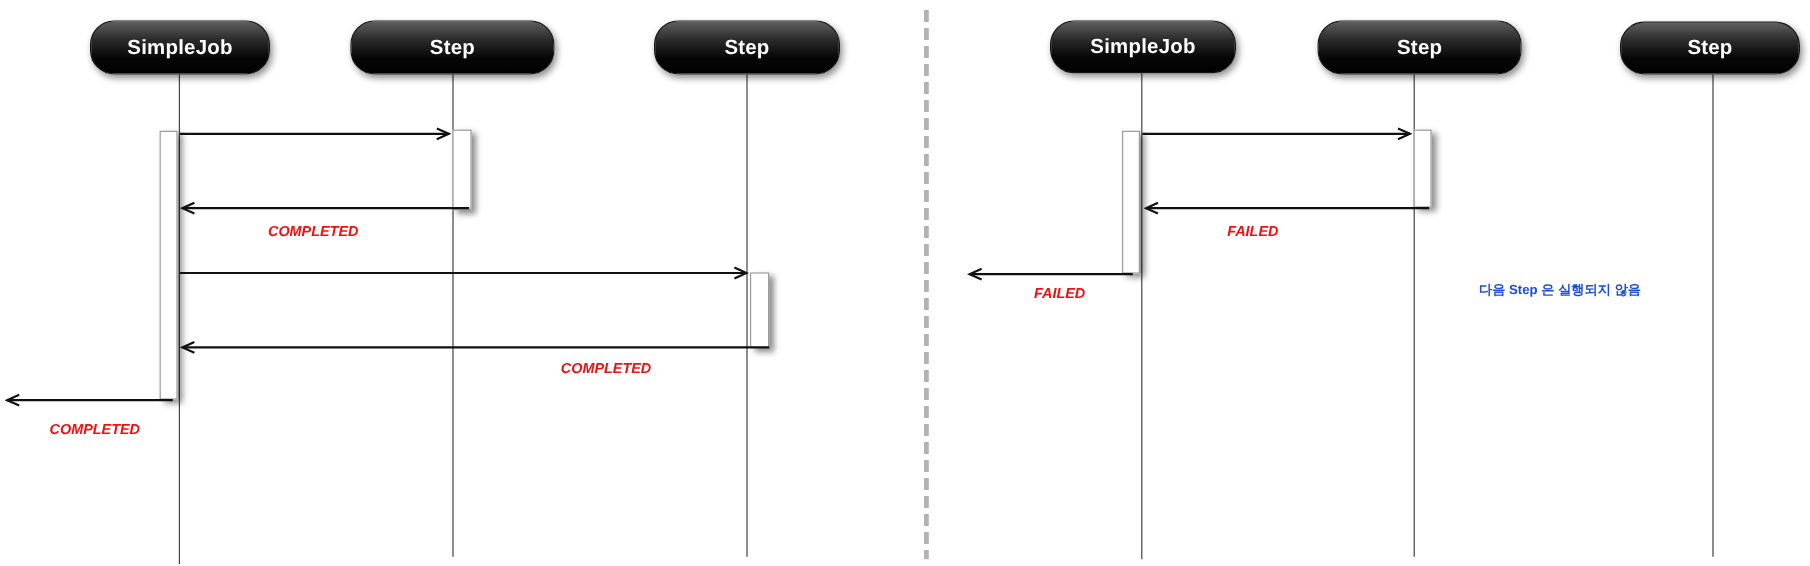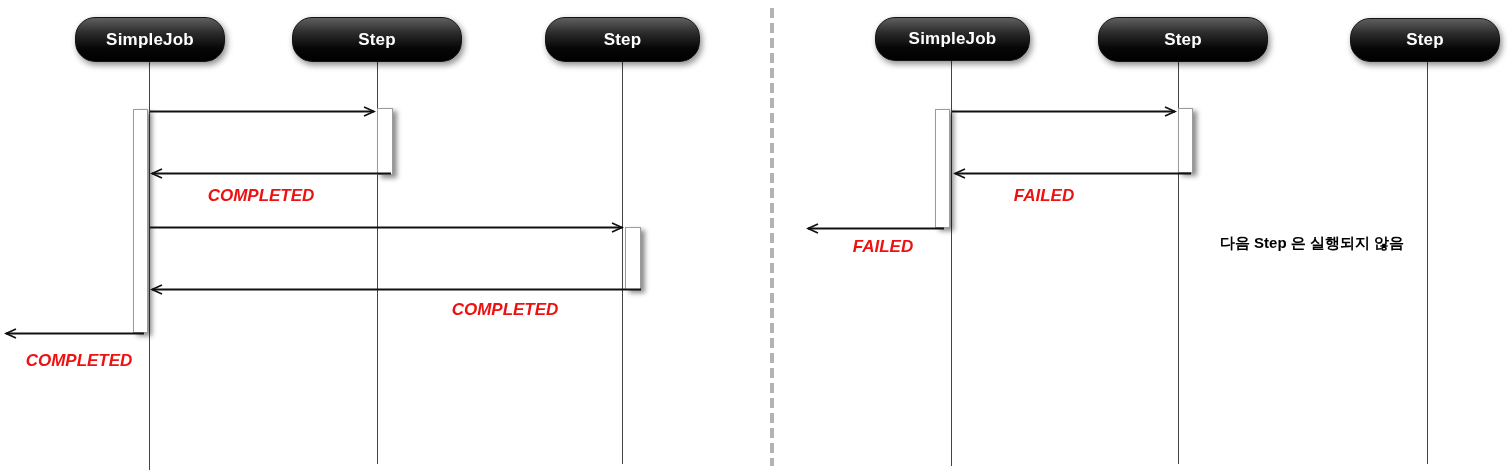--- a/index.html
+++ b/index.html
@@ -17,25 +17,25 @@
     z-index:4;box-sizing:border-box;letter-spacing:0.2px;
   }
   .lifeline{position:absolute;width:1px;background:#434343;z-index:1;}
   .activation{
     position:absolute;background:#fff;border:1px solid #9b9b9b;
     box-shadow:4px 3px 5px rgba(0,0,0,0.45);z-index:2;box-sizing:border-box;
   }
   #arrows{position:absolute;left:0;top:0;z-index:5;pointer-events:none;}
   .msg-label{
     position:absolute;transform:translateX(-50%);white-space:nowrap;
-    color:#ee1111;font-weight:bold;font-style:italic;font-size:17px;z-index:6;
+    color:#ee1111;font-weight:bold;font-style:italic;font-size:12px;z-index:6;
   }
   .note-label{
     position:absolute;transform:translateX(-50%);white-space:nowrap;
-    color:#000000;font-weight:bold;font-size:15px;z-index:6;margin-left:12px;
+    color:#1d4ed8;font-weight:bold;font-size:11px;z-index:6;
   }
   .divider{
     position:absolute;width:4px;z-index:3;
     background:repeating-linear-gradient(180deg,#b3b3b3 0px,#b3b3b3 10px,transparent 10px,transparent 15px);
   }
 </style>
 </head>
 <body>
 
 <div id="canvas">

